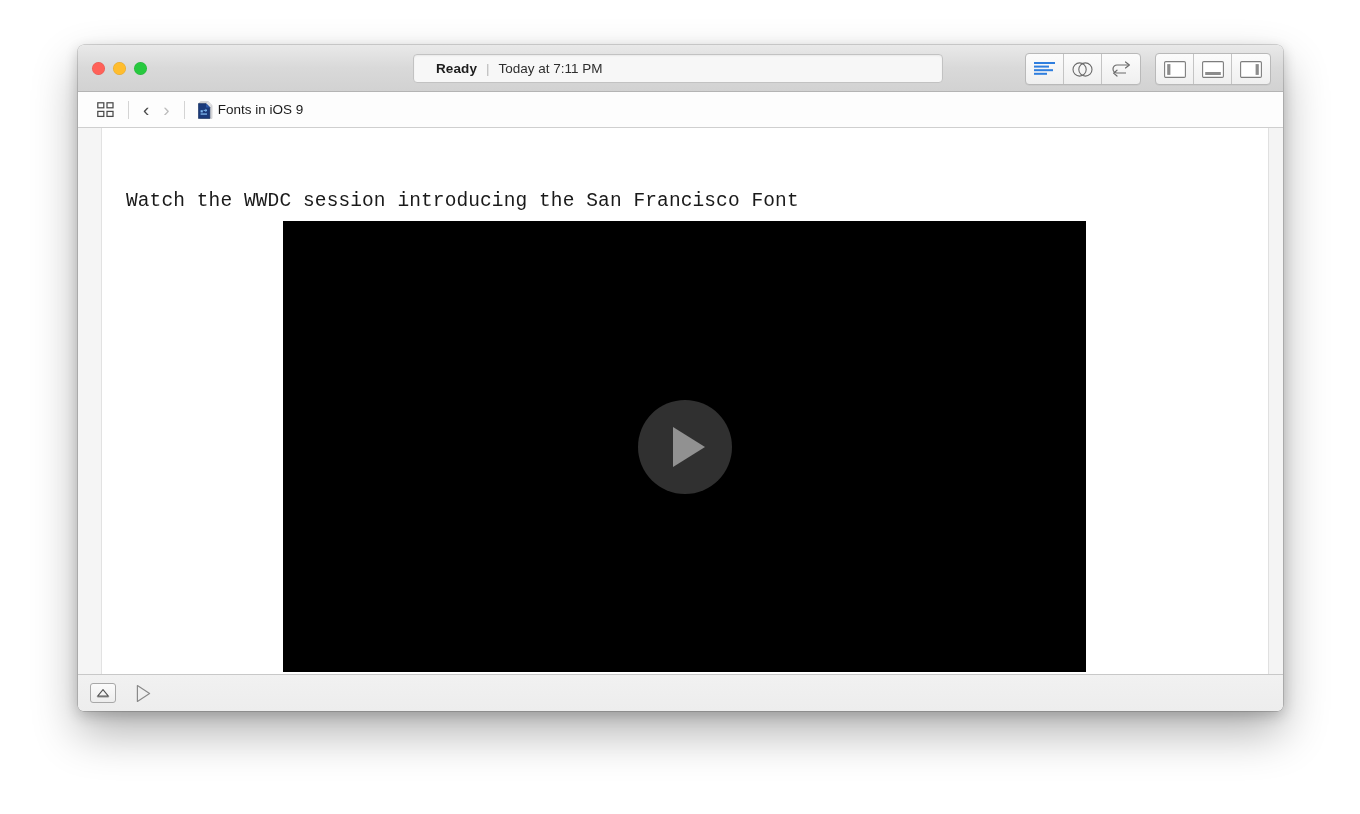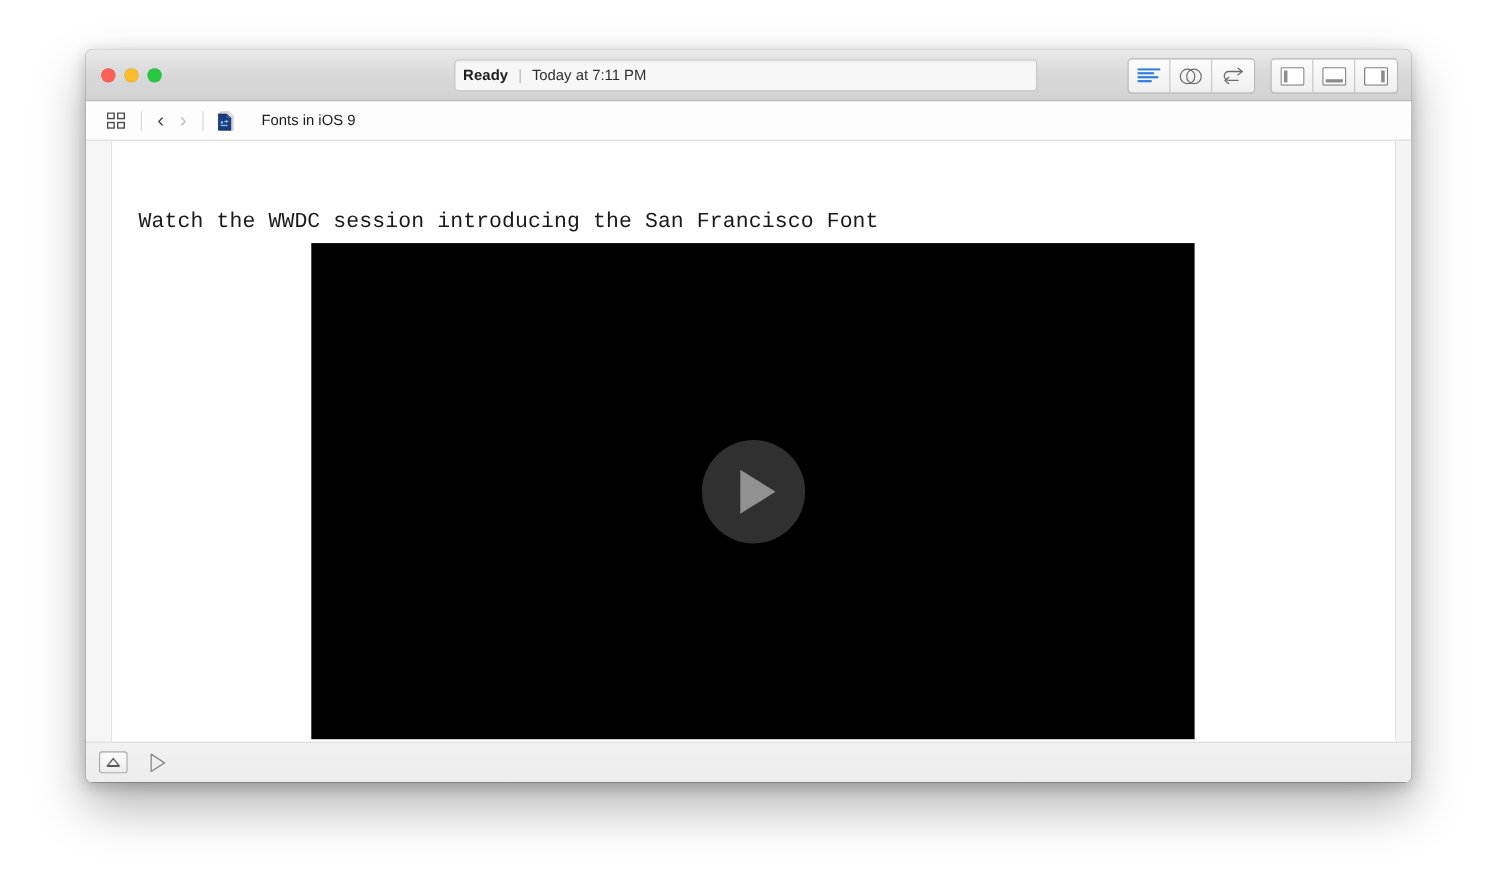--- a/index.html
+++ b/index.html
@@ -40,21 +40,21 @@
 
   
   .status-field {
     position:absolute; left:335px; top:9px;
     width:530px; height:29px;
     background:#f7f7f7;
     border:0.5px solid #c2c2c2;
     border-radius:4px;
     box-shadow:inset 0 1px 2px rgba(0,0,0,0.06);
     display:flex; align-items:center;
-    padding-left:7px;
+    padding-left:22px;
     font-size:13.5px;
   }
   .status-state { font-weight:bold; color:#1d1d1d; letter-spacing:0.1px; }
   .status-sep { color:#b8b8b8; margin:0 9px; font-weight:300; }
   .status-time { color:#2e2e2e; }
 
   
   .tb-right {
     position:absolute; right:12px; top:8px;
     display:flex; align-items:center; gap:14px;
@@ -82,21 +82,21 @@
     border-bottom:1px solid #cfcfcf;
     display:flex; align-items:center;
     padding-left:12px;
     gap:0px;
   }
   .jb-btn { display:flex; align-items:center; justify-content:center; height:24px; padding:0 7px; }
   .jb-div { width:1px; height:18px; background:#d4d4d4; margin:0 7px; }
   .chev { font-size:19px; line-height:1; font-weight:300; }
   .chev.back { color:#4a4a4a; }
   .chev.fwd  { color:#bdbdbd; }
-  .crumb { display:flex; align-items:center; gap:24px; padding:0 6px;text-align:center; }
+  .crumb { display:flex; align-items:center; gap:4px; padding:0 6px;text-align:center; }
   .crumb-label { font-size:13.5px; color:#1b1b1b; }
 
   
   .editor { flex:1 1 auto; position:relative; background:#ffffff; display:flex; }
   .gutter-left  { width:24px; background:#f5f5f5; border-right:1px solid #e2e2e2; flex:0 0 24px; }
   .canvas { flex:1 1 auto; position:relative; background:#ffffff; overflow:hidden; }
   .gutter-right { width:15px; background:#f4f4f4; border-left:1px solid #e0e0e0; flex:0 0 15px; }
 
   .doc-line {
     position:absolute; left:24px; top:62px;

